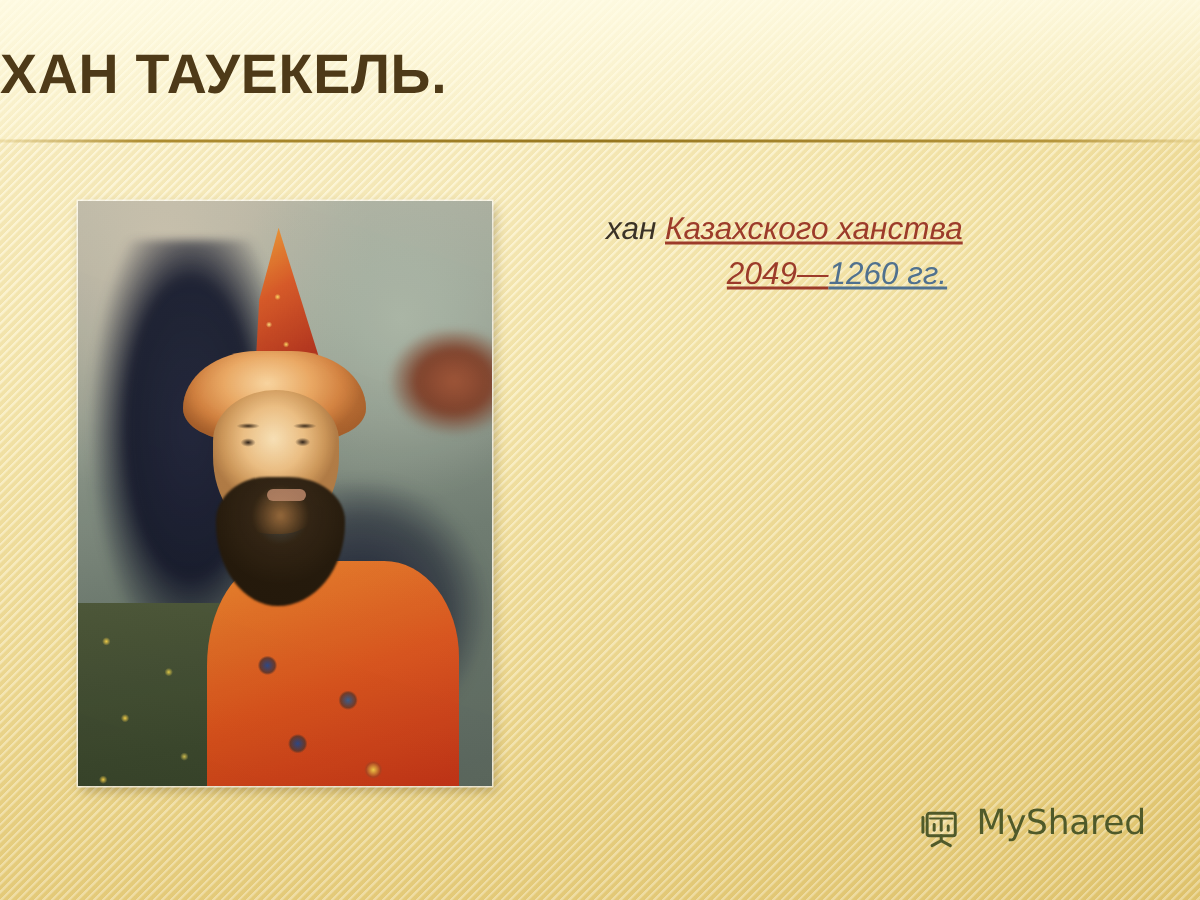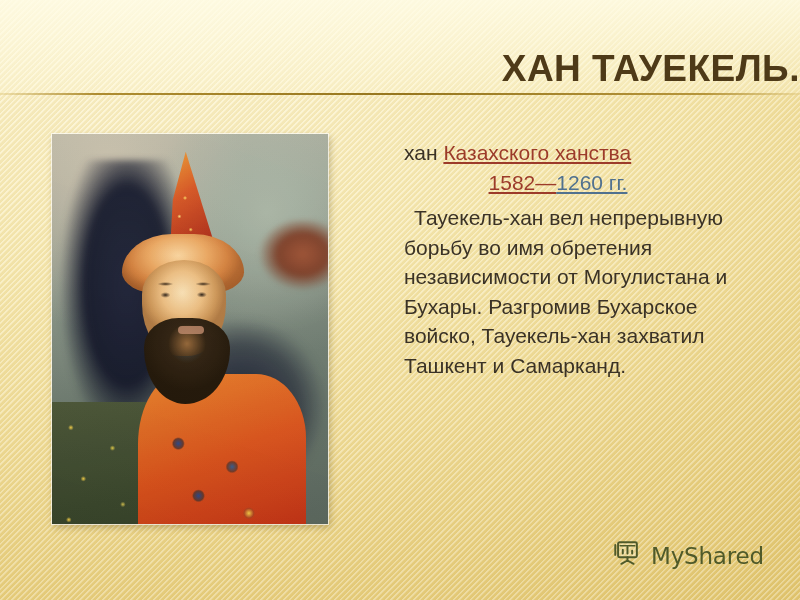--- a/index.html
+++ b/index.html
@@ -35,22 +35,22 @@
 
   
   #top-sheen {
     position:absolute; left:0; top:0; width:800px; height:95px;
     background:linear-gradient(to bottom, rgba(255,252,230,0.85), rgba(255,250,220,0.25));
     pointer-events:none;
   }
 
   
   #title-block {
-    position:absolute; left:0; top:43px; width:800px; height:58px;
-    text-align:right;
+    position:absolute; left:0; top:24px; width:800px; height:58px;
+    text-align:left;
   }
   #title {
     display:inline-block;
     font-size:37px;
     font-weight:bold;
     letter-spacing:0.5px;
     color:#4e3a18;
     text-transform:uppercase;
     line-height:52px;
     font-family:"Liberation Sans", sans-serif;
@@ -203,38 +203,39 @@
 
   
   #text-col {
     position:absolute; left:404px; top:138px; width:336px;
   }
   .line {
     color:#3a3226;
     font-size:21px;
     line-height:30px;
     white-space:nowrap;
+    font-style:italic;
   }
   .line.center { text-align:center; padding-right:28px; }
   .lnk { text-decoration:underline; }
   .lnk-red { color:#9c3b2a; }
   .lnk-blue { color:#50718f; }
 
   #body-para {
     margin-top:5px;
     color:#3a3226;
     font-size:21px;
     line-height:29.5px;
     text-indent:10px;
   }
 
   
   #logo {
     position:absolute; left:612px; top:538px;
-    display:flex; align-items:flex-end; gap:9px;
+    display:flex; align-items:flex-start; gap:9px;
   }
   #logo-mark { width:30px; height:30px; display:block; }
   #logo-text {
     font-family:"DejaVu Sans", sans-serif;
     font-size:23px;
     color:#4f5a2a;
     letter-spacing:-0.2px;
     line-height:1;
   }
 </style>
@@ -273,25 +274,24 @@
     <div class="pt-layer" id="pt-soft"></div>
   </div>
 
   <div id="text-col">
 
     <div class="line">
       <span>хан </span><span class="lnk lnk-red">Казахского ханства</span>
     </div>
 
     <div class="line center">
-      <span class="lnk lnk-red">1582—</span><span class="lnk lnk-blue">1260 гг.</span>
+      <span class="lnk lnk-red">2049—</span><span class="lnk lnk-blue">1260 гг.</span>
     </div>
 
 
-    <p id="body-para">Тауекель-хан вел непрерывную борьбу во имя обретения независимости от Могулистана и Бухары. Разгромив Бухарское войско, Тауекель-хан захватил Ташкент и Самарканд.</p>
   </div>
 
   <div id="logo">
     <svg id="logo-mark" viewBox="0 0 32 32">
       <g fill="none" stroke="#4f5a2a" stroke-width="2.1" stroke-linecap="round">
         <rect x="6.5" y="4.5" width="20" height="16" rx="1.6" fill="#fff8dc" fill-opacity="0.25"></rect>
         <path d="M3.5 7.5 L3.5 18"></path>
         <path d="M16.5 20.5 L16.5 24"></path>
         <path d="M10 27.5 L16.5 24 L23 27.5"></path>
         <path d="M11.5 16.5 L11.5 12.5"></path>

